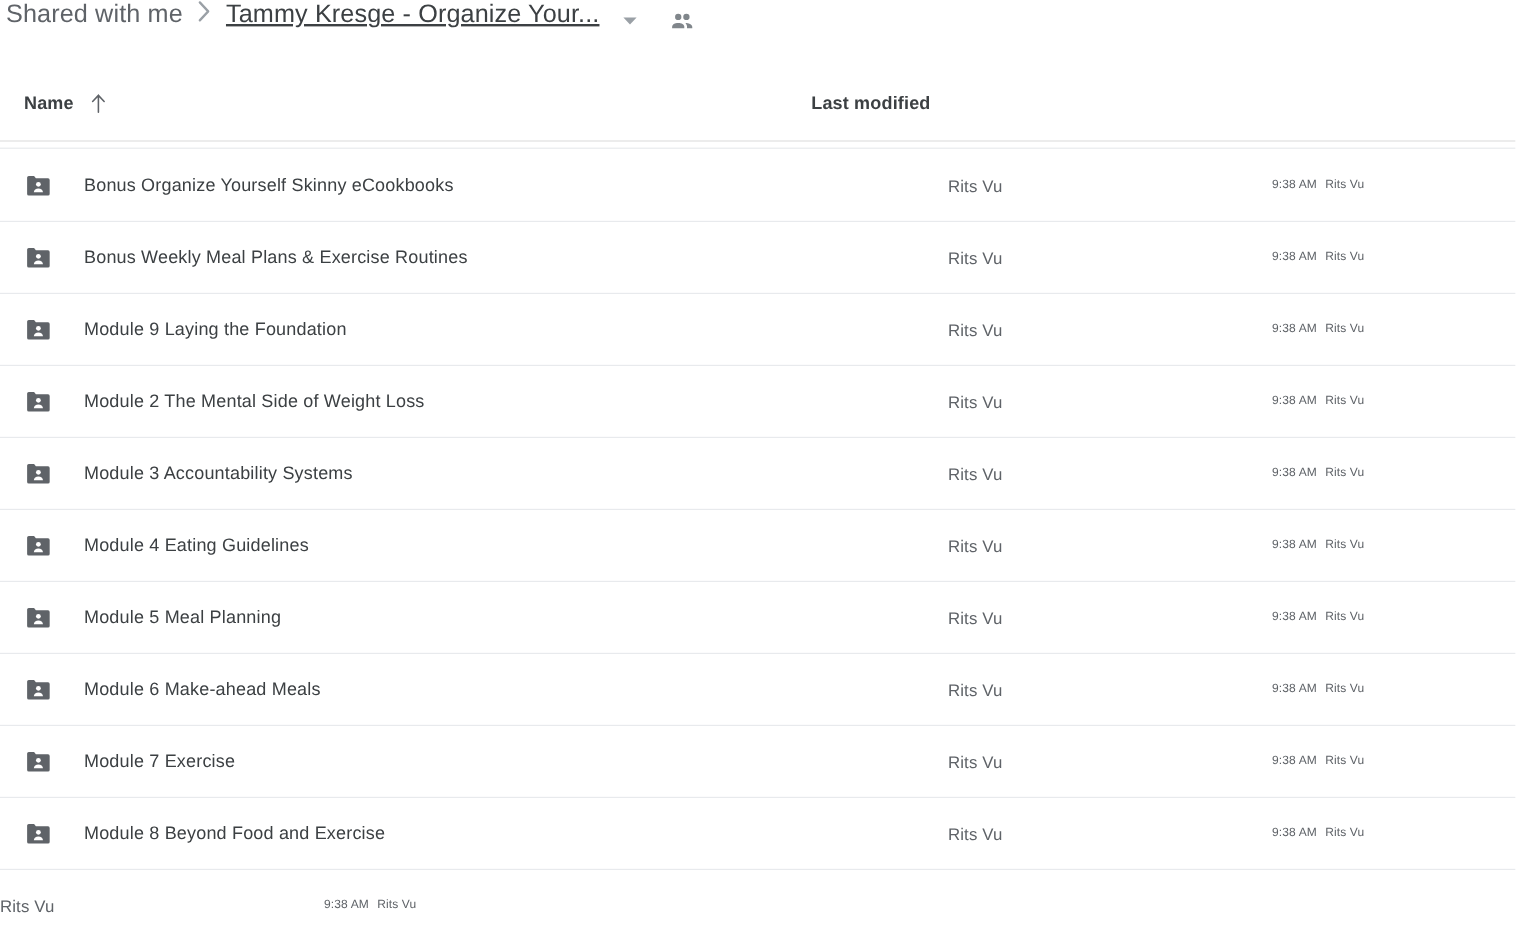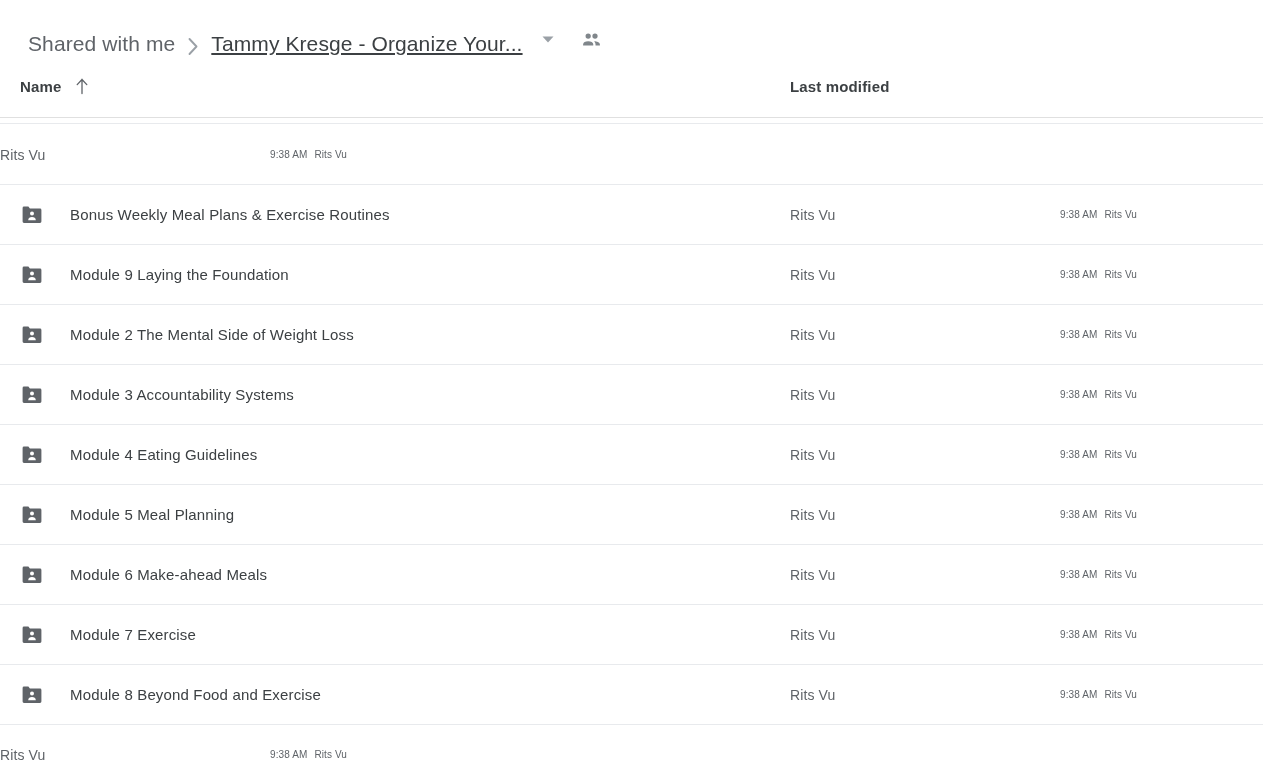--- a/index.html
+++ b/index.html
@@ -9,22 +9,22 @@
     height: 781px;
     background: #ffffff;
     font-family: "Liberation Sans", sans-serif;
     overflow: hidden;
   }
 
   
   .breadcrumb-bar {
     height: 56px;
     display: flex;
-    align-items: flex-end;
-    padding-left: 28px;
+    align-items: flex-start;
+    padding-left: 5px;
     background: #ffffff;
   }
 
   .crumb-root {
     font-size: 21px;
     color: #5f6368;
     letter-spacing: 0.1px;
     white-space: nowrap;
   }
 
@@ -75,21 +75,21 @@
   }
   .col-header::after {
     content: "";
     position: absolute;
     left: 0; right: 0; bottom: -7px;
     height: 1px;
     background: #e8eaed;
   }
 
   .col-name {
-    width: 790px;
+    width: 676px;
     padding-left: 20px;
     display: flex;
     align-items: center;
     gap: 14px;
     cursor: pointer;
   }
   .col-owner { width: 270px; }
   .col-modified { flex: 1; }
 
   .col-label {
@@ -195,20 +195,30 @@
   </div>
 
 
   <div class="col-modified">
     <span class="col-label">Last modified</span>
   </div>
 </div>
 
 <div class="file-list" id="file-list">
   <div class="row">
+    <div class="cell-name">
+      <span>
+        <svg class="folder-icon" viewBox="0 0 24 24" aria-hidden="true">
+          <path d="M2.6 5.0a1.4 1.4 0 0 1 1.4-1.4h4.4l1.5 1.9h10.1a1.4 1.4 0 0 1 1.4 1.4v11.7a1.4 1.4 0 0 1-1.4 1.4H4.0a1.4 1.4 0 0 1-1.4-1.4z" fill="#5f6368"></path>
+          <circle cx="12.0" cy="10.6" r="2.0" fill="#ffffff"></circle>
+          <path d="M8.2 17.3c0-2.1 1.7-3.2 3.8-3.2s3.8 1.1 3.8 3.2z" fill="#ffffff"></path>
+        </svg>
+      </span>
+      <span class="file-title">Bonus Organize Yourself Skinny eCookbooks</span>
+    </div>
     <div class="cell-owner">
       <span>Rits Vu</span>
     </div>
     <div class="cell-modified">
       <span class="mod-time">9:38 AM</span><span class="mod-owner">Rits Vu</span>
     </div>
   </div>
 
   <div class="row">
     <div class="cell-name">

